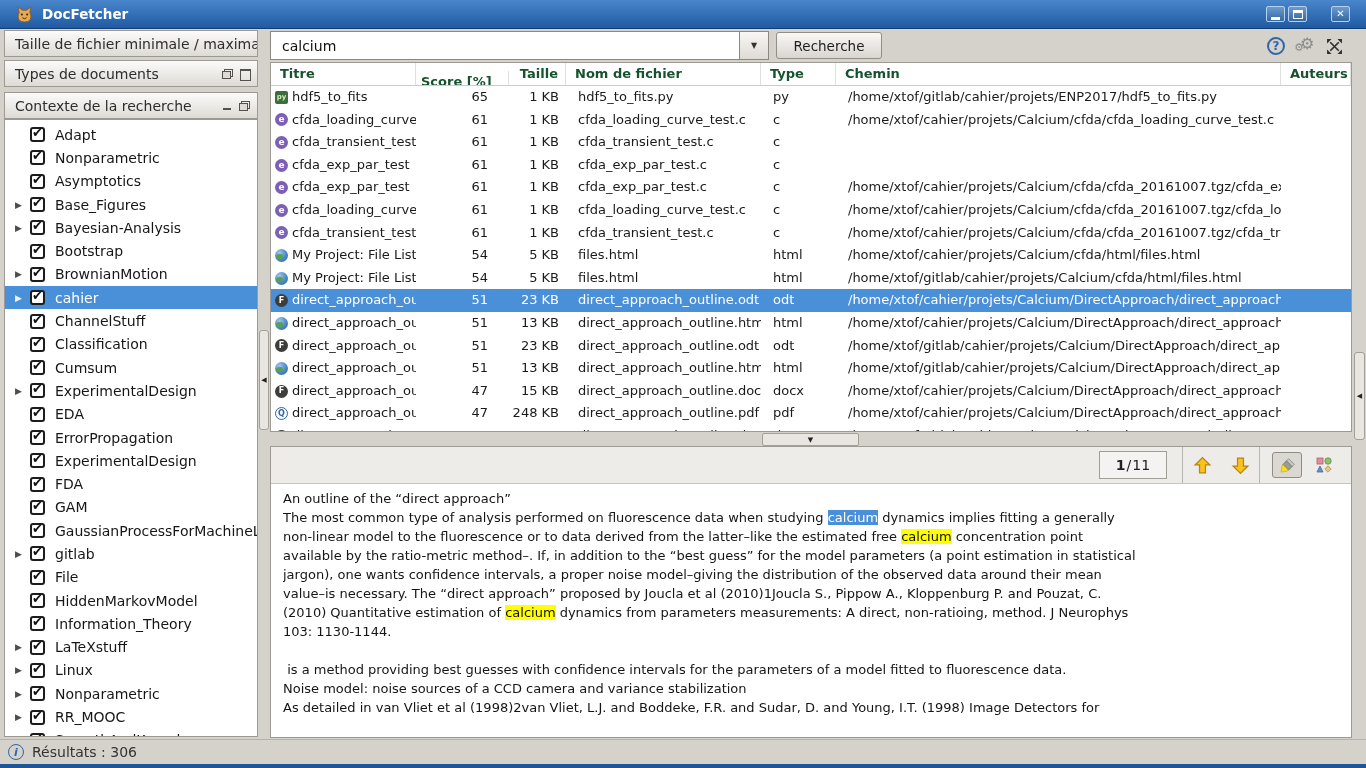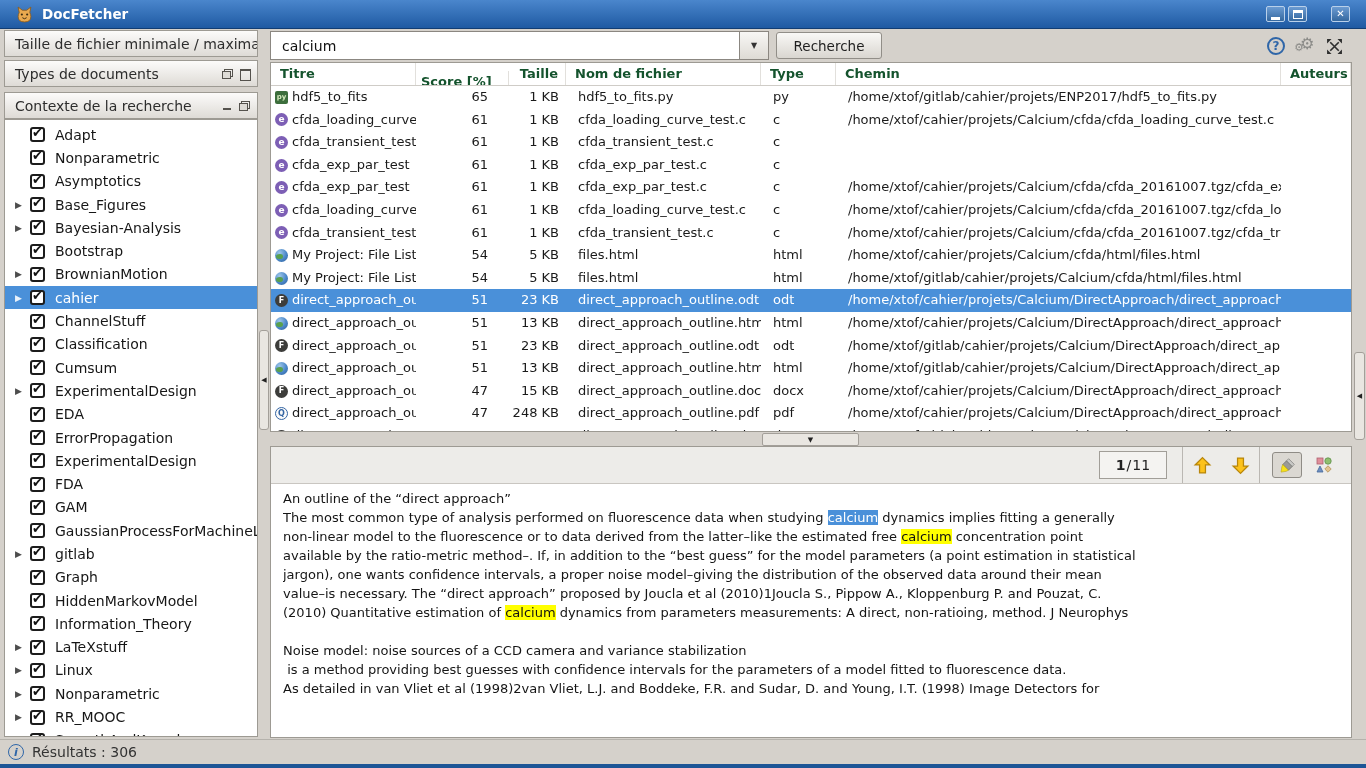--- a/index.html
+++ b/index.html
@@ -297,21 +297,21 @@
         <span class="cbox">
           <span class="check">✔</span>
         </span>
         <span class="tlabel">gitlab</span>
       </div>
       <div class="tree-item">
         <span class="expander" style="visibility: hidden;">▶</span>
         <span class="cbox">
           <span class="check">✔</span>
         </span>
-        <span class="tlabel">Graph</span>
+        <span class="tlabel">File</span>
       </div>
       <div class="tree-item">
         <span class="expander" style="visibility: hidden;">▶</span>
         <span class="cbox">
           <span class="check">✔</span>
         </span>
         <span class="tlabel">HiddenMarkovModel</span>
       </div>
       <div class="tree-item">
         <span class="expander" style="visibility: hidden;">▶</span>
@@ -620,23 +620,24 @@
       </div>
     </div>
     <div id="ptext">
         <div class="pline"><span>An outline of the “direct approach”</span></div>
         <div class="pline"><span>The most common type of analysis performed on fluorescence data when studying </span><span class="hl-sel">calcium</span><span> dynamics implies fitting a generally</span></div>
         <div class="pline"><span>non-linear model to the fluorescence or to data derived from the latter–like the estimated free </span><span class="hl-yel">calcium</span><span> concentration point</span></div>
         <div class="pline"><span>available by the ratio-metric method–. If, in addition to the “best guess” for the model parameters (a point estimation in statistical</span></div>
         <div class="pline"><span>jargon), one wants confidence intervals, a proper noise model–giving the distribution of the observed data around their mean</span></div>
         <div class="pline"><span>value–is necessary. The “direct approach” proposed by Joucla et al (2010)1Joucla S., Pippow A., Kloppenburg P. and Pouzat, C.</span></div>
         <div class="pline"><span>(2010) Quantitative estimation of </span><span class="hl-yel">calcium</span><span> dynamics from parameters measurements: A direct, non-ratioing, method. J Neurophys</span></div>
+        <div class="pline"><span>103: 1130-1144.</span></div>
         <div class="pline">&nbsp;</div>
+        <div class="pline"><span> is a method providing best guesses with confidence intervals for the parameters of a model fitted to fluorescence data.</span></div>
         <div class="pline"><span>Noise model: noise sources of a CCD camera and variance stabilization</span></div>
-        <div class="pline"><span> is a method providing best guesses with confidence intervals for the parameters of a model fitted to fluorescence data.</span></div>
         <div class="pline"><span>As detailed in van Vliet et al (1998)2van Vliet, L.J. and Boddeke, F.R. and Sudar, D. and Young, I.T. (1998) Image Detectors for</span></div>
       </div>
   </div>
 
   <div id="statusbar">
     <span class="circ">i</span>
     <span>Résultats : 306</span>
   </div>
   <div id="bluestrip"></div>
 

